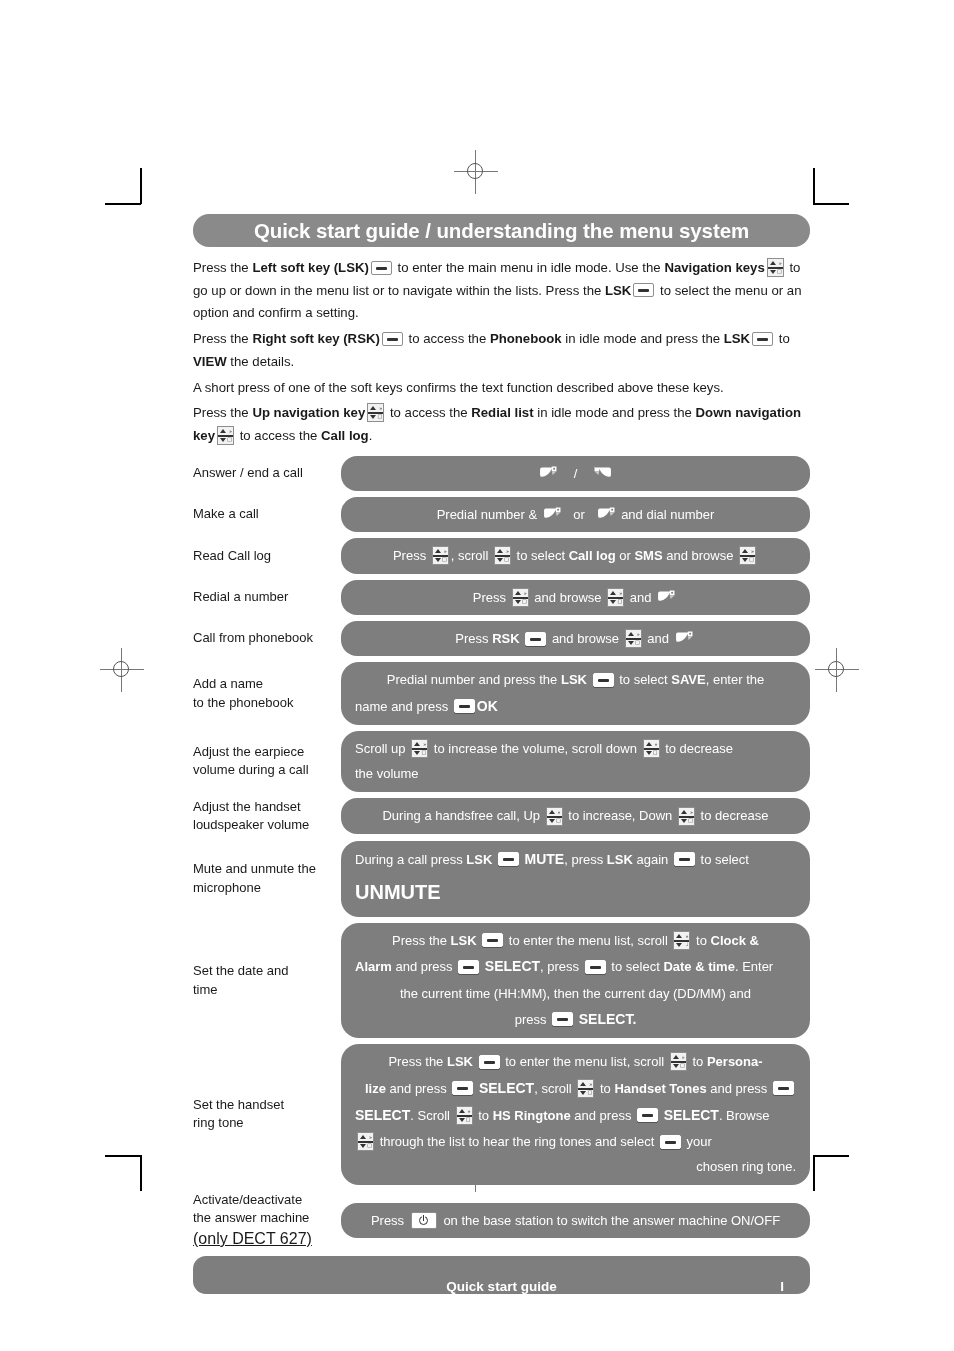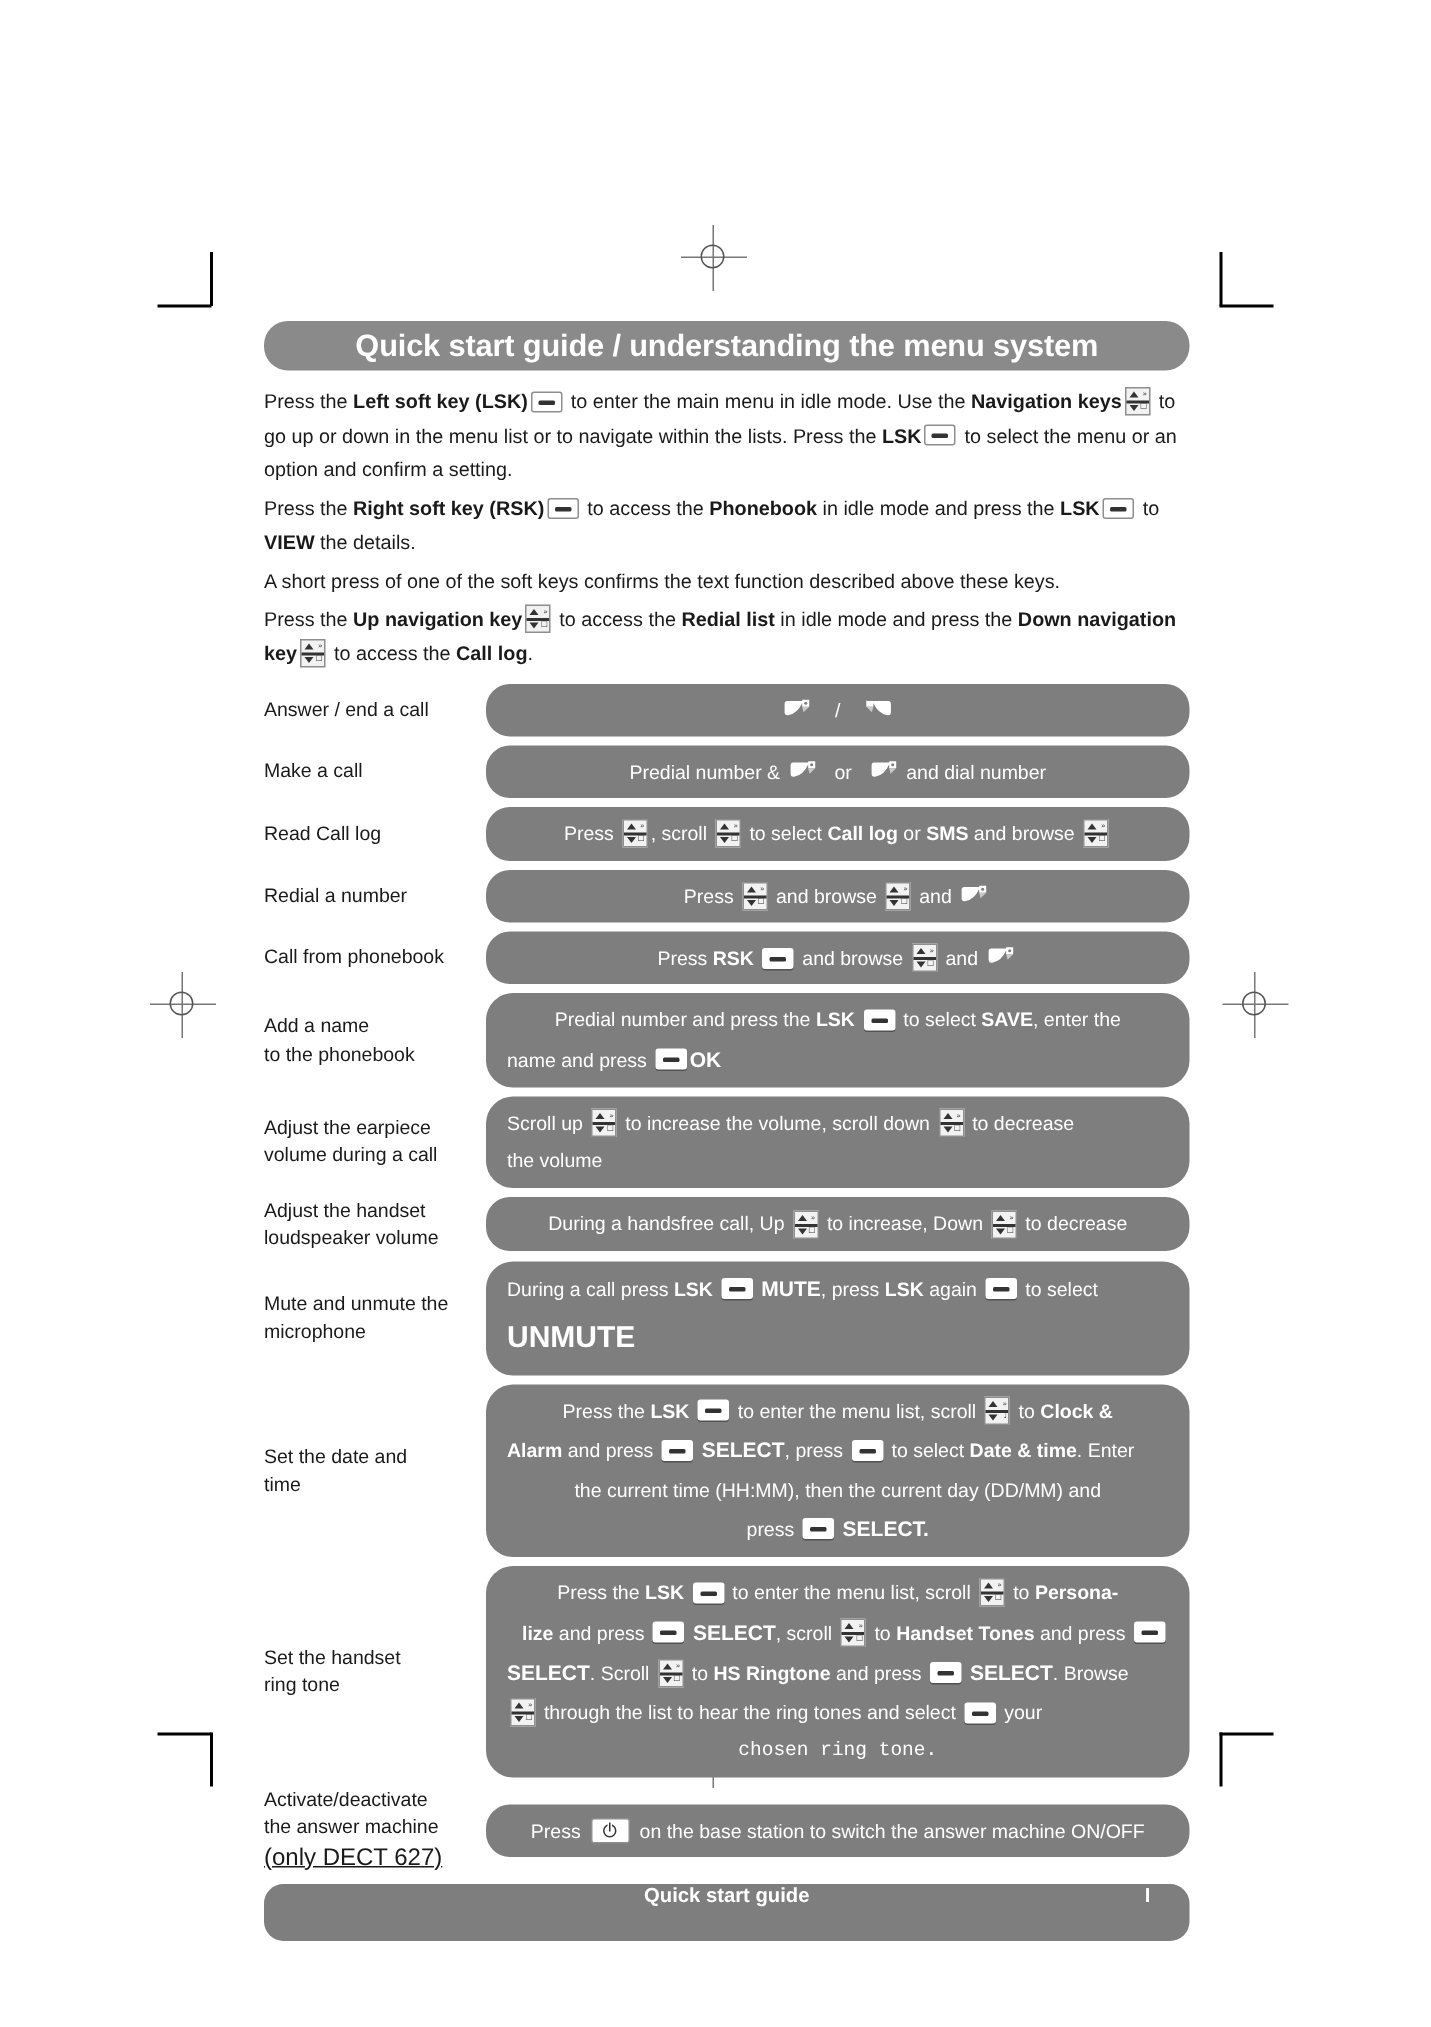--- a/index.html
+++ b/index.html
@@ -48,21 +48,21 @@
   .reg .v {
     position: absolute;
     left: 21px; top: 0;
     width: 1px; height: 44px;
     background: #777;
   }
 
   
   #page {
     position: absolute;
-    left: 176px;
+    left: 193px;
     top: 214px;
     width: 617px;
   }
 
   
   .title-bar {
     background: #8a8a8a;
     border-radius: 16px;
     height: 33px;
     display: flex;
@@ -242,21 +242,21 @@
   .row .bubble b { font-weight: bold; }
   .row.tall .bubble { border-radius: 18px; }
 
   
   .footer {
     margin-top: 6px;
     background: #7e7e7e;
     border-radius: 13px;
     height: 38px;
     display: flex;
-    align-items: flex-start;
+    align-items: flex-end;
     position: relative;
     color: #ffffff;
     font-size: 13.5px;
     font-weight: bold;
   }
   .footer .ft-title {
     width: 100%;
     text-align: center;
   }
   .footer .ft-page {
@@ -562,21 +562,21 @@
           <span>and press</span>
           <span class="ico k-soft"></span>
           <b style="font-size:14px;">SELECT</b><span>. Browse</span>
         </div>
         <div style="text-align:left;">
           <span class="ico k-nav"><span class="tri-up"></span><span class="bar"></span><span class="tri-dn"></span><span class="g1">»</span><span class="g2">□</span></span>
           <span>through the list to hear the ring tones and select</span>
           <span class="ico k-soft"></span>
           <span>your</span>
         </div>
-        <div style="text-align:center;font-family:Liberation Mono, monospace;">
+        <div style="text-align:right;">
           <span>chosen ring tone.</span>
         </div>
       </div>
     </div>
 
     <div class="row">
       <div class="label">
         <div>Activate/deactivate</div>
         <div>the answer machine</div>
         <div class="sub">(only DECT 627)</div>

